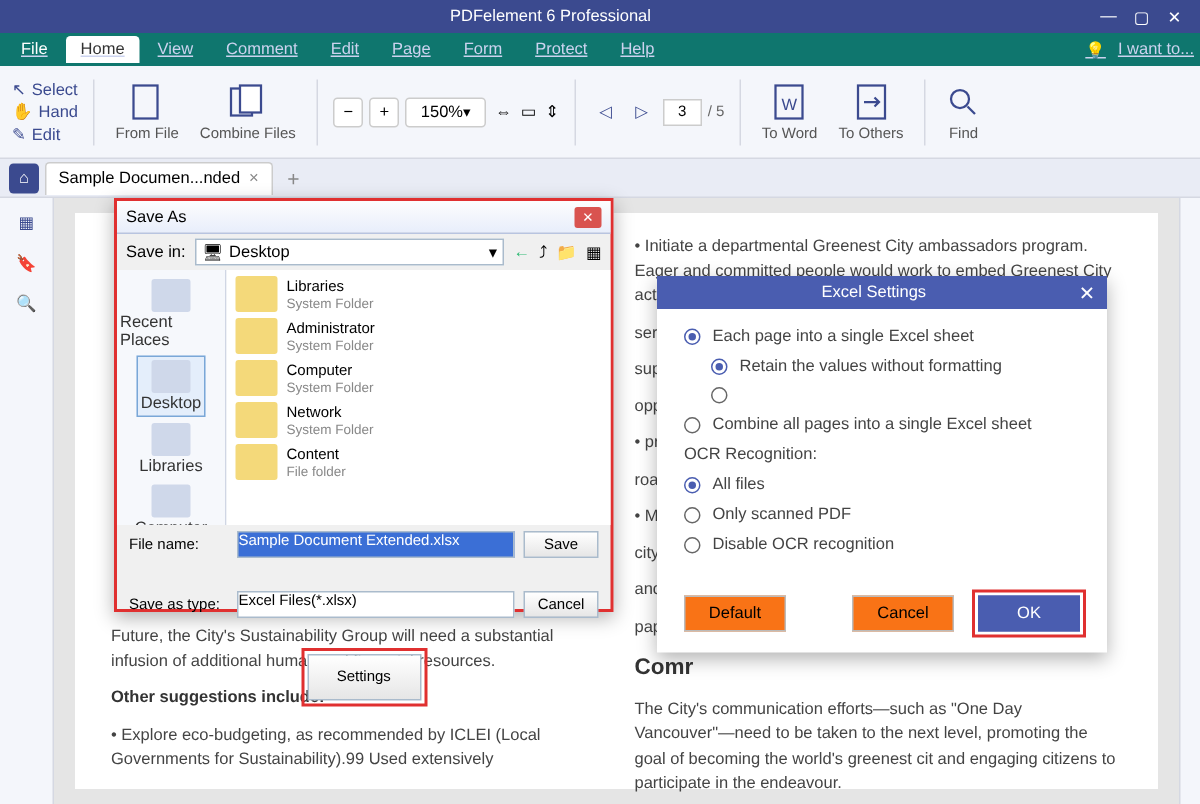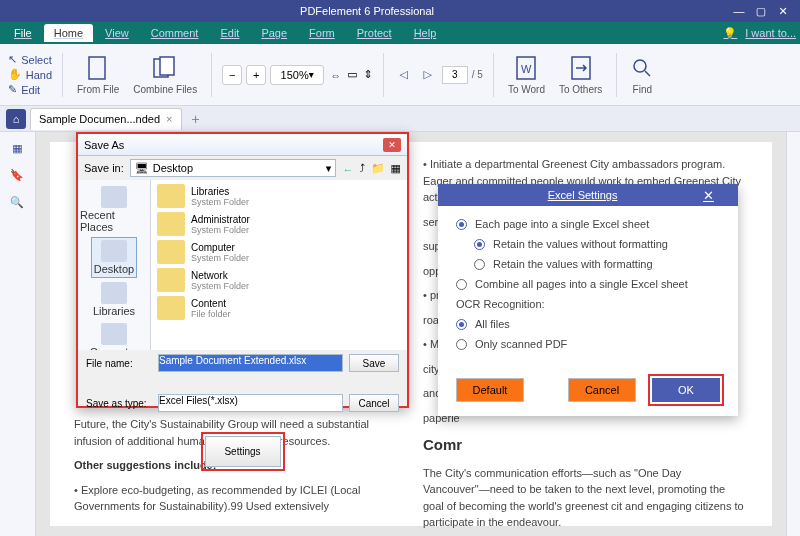--- a/index.html
+++ b/index.html
@@ -62,21 +62,21 @@
 .saveas .brow{display:flex;align-items:center;gap:6px;margin-bottom:22px;}
 .saveas .brow .blbl{width:66px;font-size:10px;}
 .saveas .brow .binput{flex:1;height:18px;border:1px solid #abc;background:#fff;font-size:10px;padding:0 0;}
 .saveas .brow .binput.sel{background:#3b6fd6;color:#fff;}
 .saveas .brow .bbtn{width:50px;height:18px;border:1px solid #abc;background:linear-gradient(#fff,#e6e6e6);font-size:10px;cursor:pointer;}
 .saveas .settings-wrap{display:flex;justify-content:center;padding:2px 0;}
 .saveas .settings-btn{width:76px;height:31px;border:1px solid #abc;background:linear-gradient(#fff,#e6e6e6);font-size:10px;cursor:pointer;outline:2px solid #e03030;outline-offset:2px;}
 
 
 .excel{position:absolute;left:438px;top:184px;width:300px;background:#fff;box-shadow:0 4px 12px rgba(0,0,0,.3);}
-.excel .ex-title{height:22px;background:#4a5db0;color:#fff;display:flex;align-items:center;padding:0 24px;font-size:11px;text-decoration:underline;}
+.excel .ex-title{height:22px;background:#4a5db0;color:#fff;display:flex;align-items:center;padding:0 8px;font-size:11px;}
 .excel .ex-title .ext{flex:1;text-align:center;}
 .excel .ex-title .exx{cursor:pointer;font-size:13px;}
 .excel .ex-body{padding:12px 18px;}
 .excel .opt{display:flex;align-items:center;gap:8px;margin-bottom:8px;font-size:11px;color:#444;cursor:pointer;}
 .excel .opt.ind{margin-left:18px;}
 .excel .radio{width:11px;height:11px;border:1px solid #666;border-radius:50%;display:flex;align-items:center;justify-content:center;}
 .excel .radio.on{border-color:#4a5db0;}
 .excel .radio.on::after{content:"";width:5px;height:5px;background:#4a5db0;border-radius:50%;}
 .excel .sect{font-size:11px;color:#444;margin:6px 0 8px;}
 .excel .ex-foot{display:flex;gap:16px;padding:8px 18px 14px;justify-content:flex-start;}
@@ -335,34 +335,37 @@
     <div class="opt">
         <div class="radio on"></div>
         <span>Each page into a single Excel sheet</span>
       </div>
     <div class="opt ind">
         <div class="radio on"></div>
         <span>Retain the values without formatting</span>
       </div>
     <div class="opt ind">
         <div class="radio"></div>
-        <span>Retain the values with formatting</span>
       </div>
     <div class="opt">
         <div class="radio"></div>
         <span>Combine all pages into a single Excel sheet</span>
       </div>
     <div class="sect">OCR Recognition:</div>
     <div class="opt">
         <div class="radio on"></div>
         <span>All files</span>
       </div>
     <div class="opt">
         <div class="radio"></div>
         <span>Only scanned PDF</span>
+      </div>
+    <div class="opt">
+        <div class="radio"></div>
+        <span>Disable OCR recognition</span>
       </div>
   </div>
   <div class="ex-foot">
     <div class="ebtn">Default</div>
     <div class="spacer"></div>
     <div class="ebtn">Cancel</div>
     <div class="ebtn ok">OK</div>
   </div>
 </div>
 

